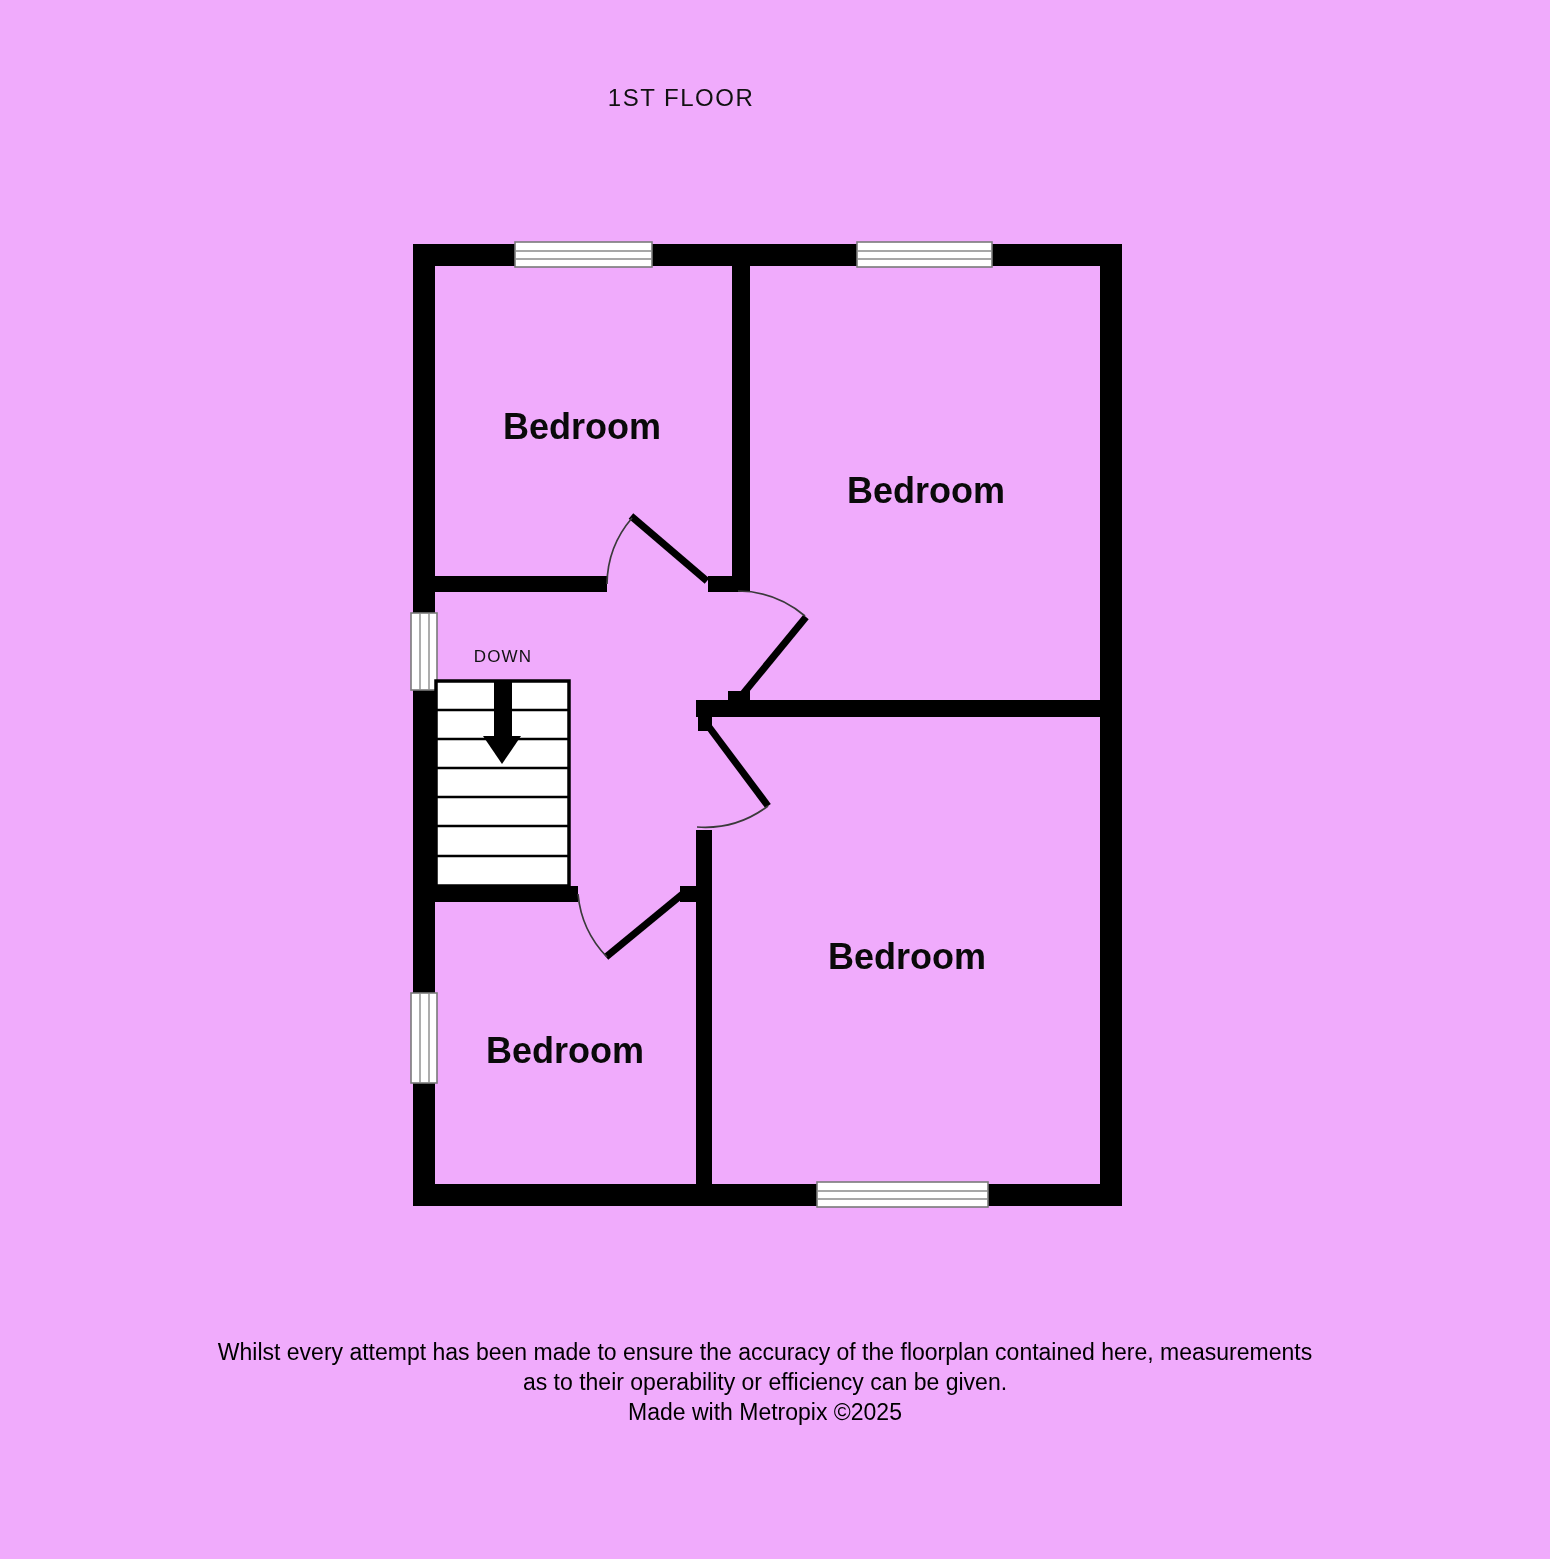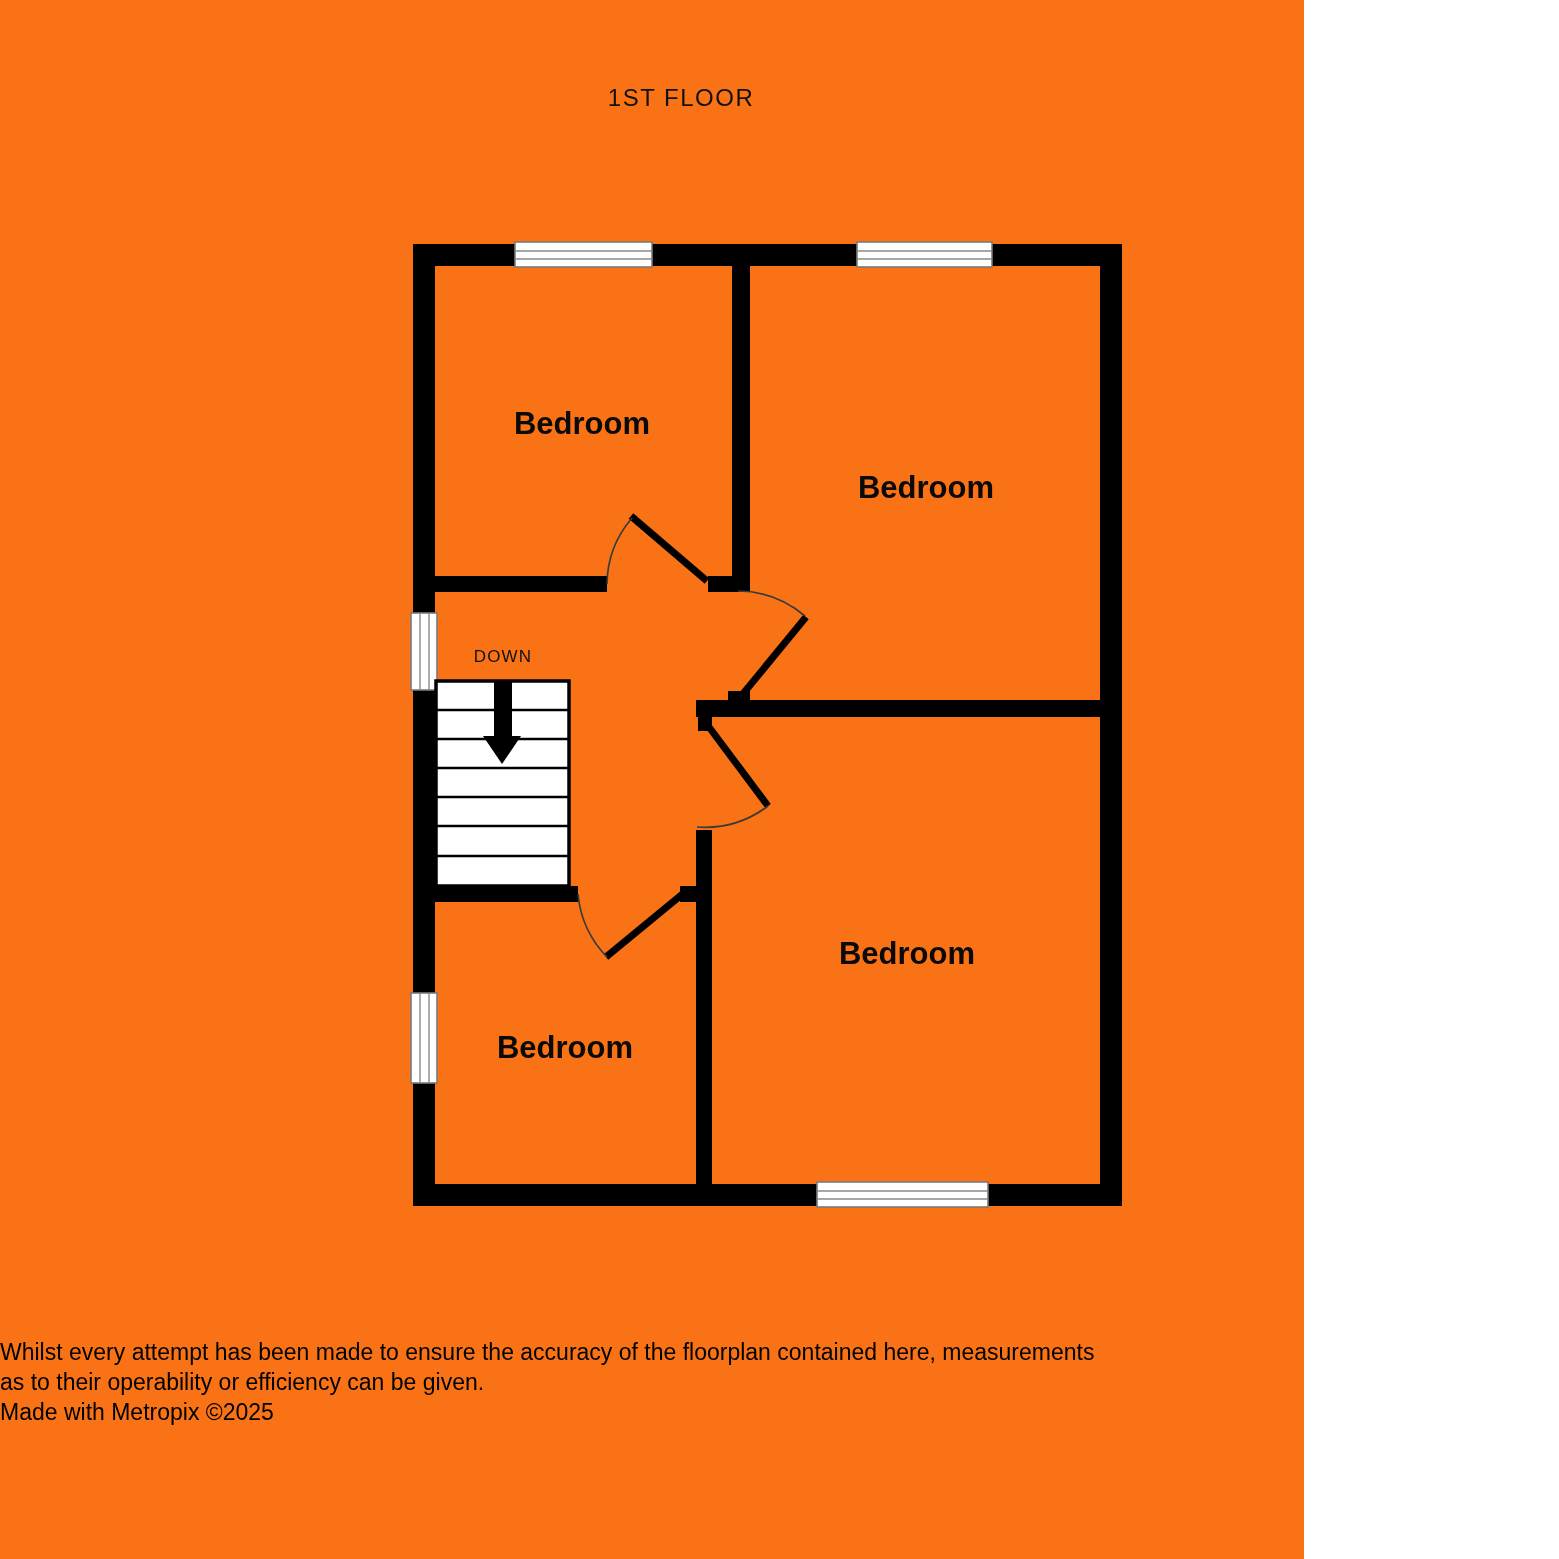--- a/index.html
+++ b/index.html
@@ -1,31 +1,31 @@
 <!DOCTYPE html>
 <html><head>
 <meta charset="utf-8">
 <style>
   html,body{margin:0;padding:0;background:#ffffff;}
-  .stage{position:relative;width:1304px;height:1559px;background:#f97316;overflow:hidden;
+  .stage{position:relative;width:1550px;height:1559px;background:#f0abfc;overflow:hidden;
          font-family:"Liberation Sans",sans-serif;}
   .plan-svg{position:absolute;left:0;top:0;}
   .wall{fill:#000000;}
   .win{fill:#ffffff;stroke:#7a7a7a;stroke-width:1.6;}
   .winline{stroke:#8a8a8a;stroke-width:1.4;}
   .stairbox{fill:#ffffff;stroke:#000000;stroke-width:3.5;}
   .tread{stroke:#000000;stroke-width:2.6;}
   .leaf{stroke:#000000;stroke-width:7;stroke-linecap:butt;}
   .arc{stroke:#3a3a3a;stroke-width:1.7;fill:none;}
   .arrow{fill:#000000;}
   .txt{position:absolute;text-align:center;color:#111111;}
   .title{font-size:24px;letter-spacing:1.5px;}
-  .room{font-size:31px;font-weight:bold;letter-spacing:0px;color:#0a0a0a;}
+  .room{font-size:36px;font-weight:bold;letter-spacing:0px;color:#0a0a0a;}
   .down{font-size:17px;letter-spacing:1.2px;}
-  .disclaimer{position:absolute;left:0;top:1337px;width:1530px;
+  .disclaimer{position:absolute;left:0;top:1337px;width:1530px;text-align:center;
               font-size:23px;line-height:30px;color:#000000;}
 </style>
 </head>
 <body>
 
 <div class="stage">
 
   <svg class="plan-svg" width="1559" height="1559" viewBox="0 0 1559 1559">
 
     <g>

